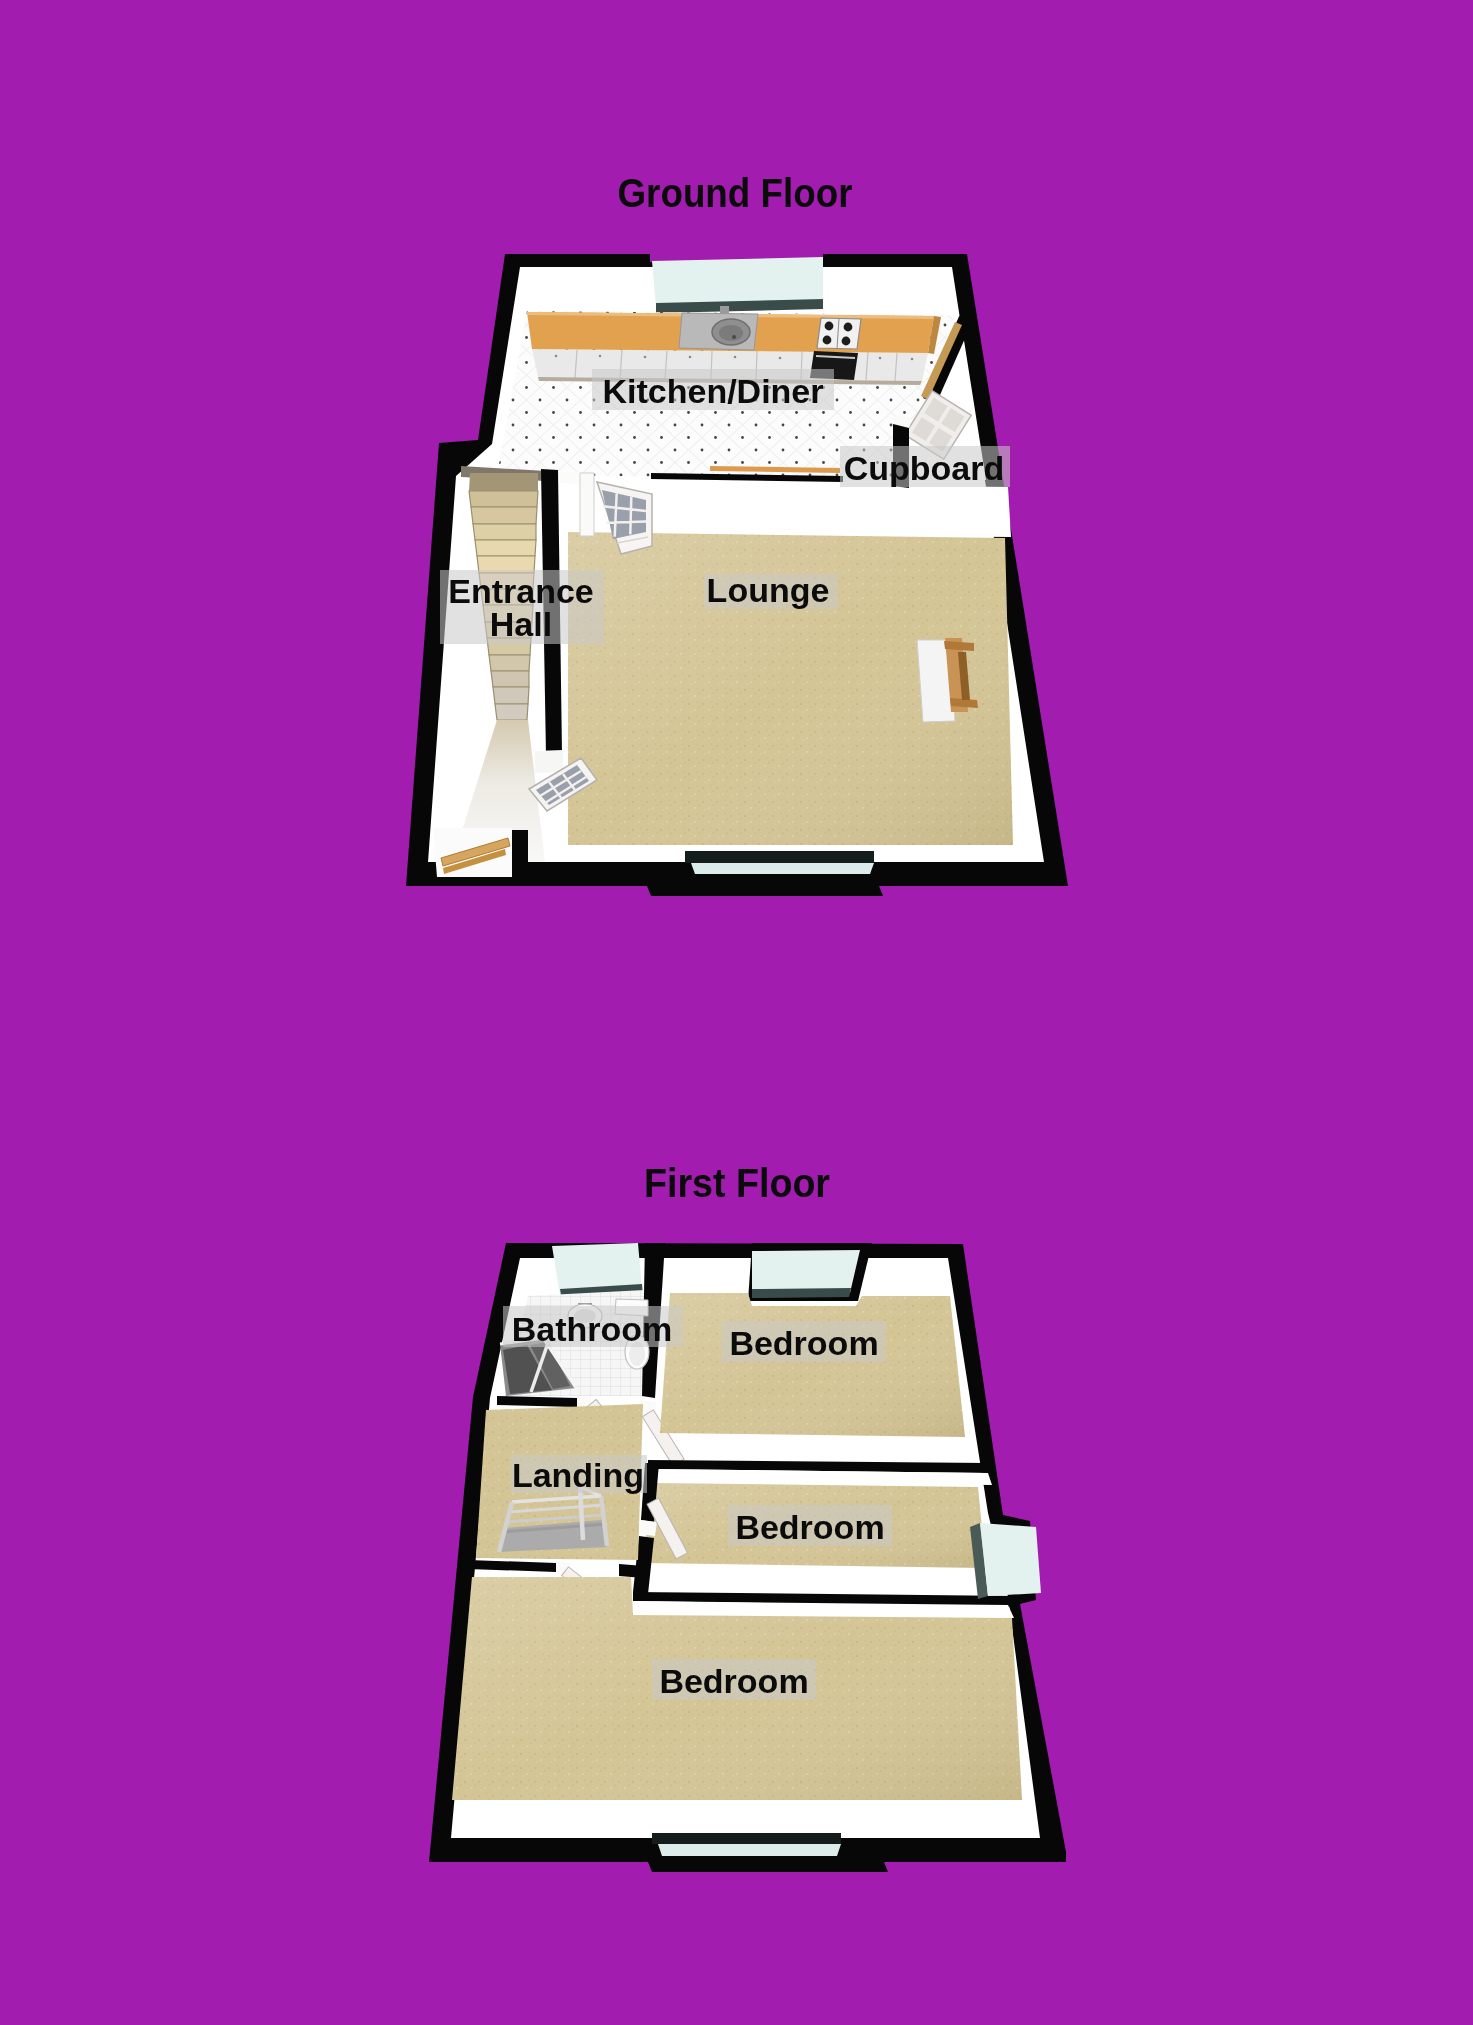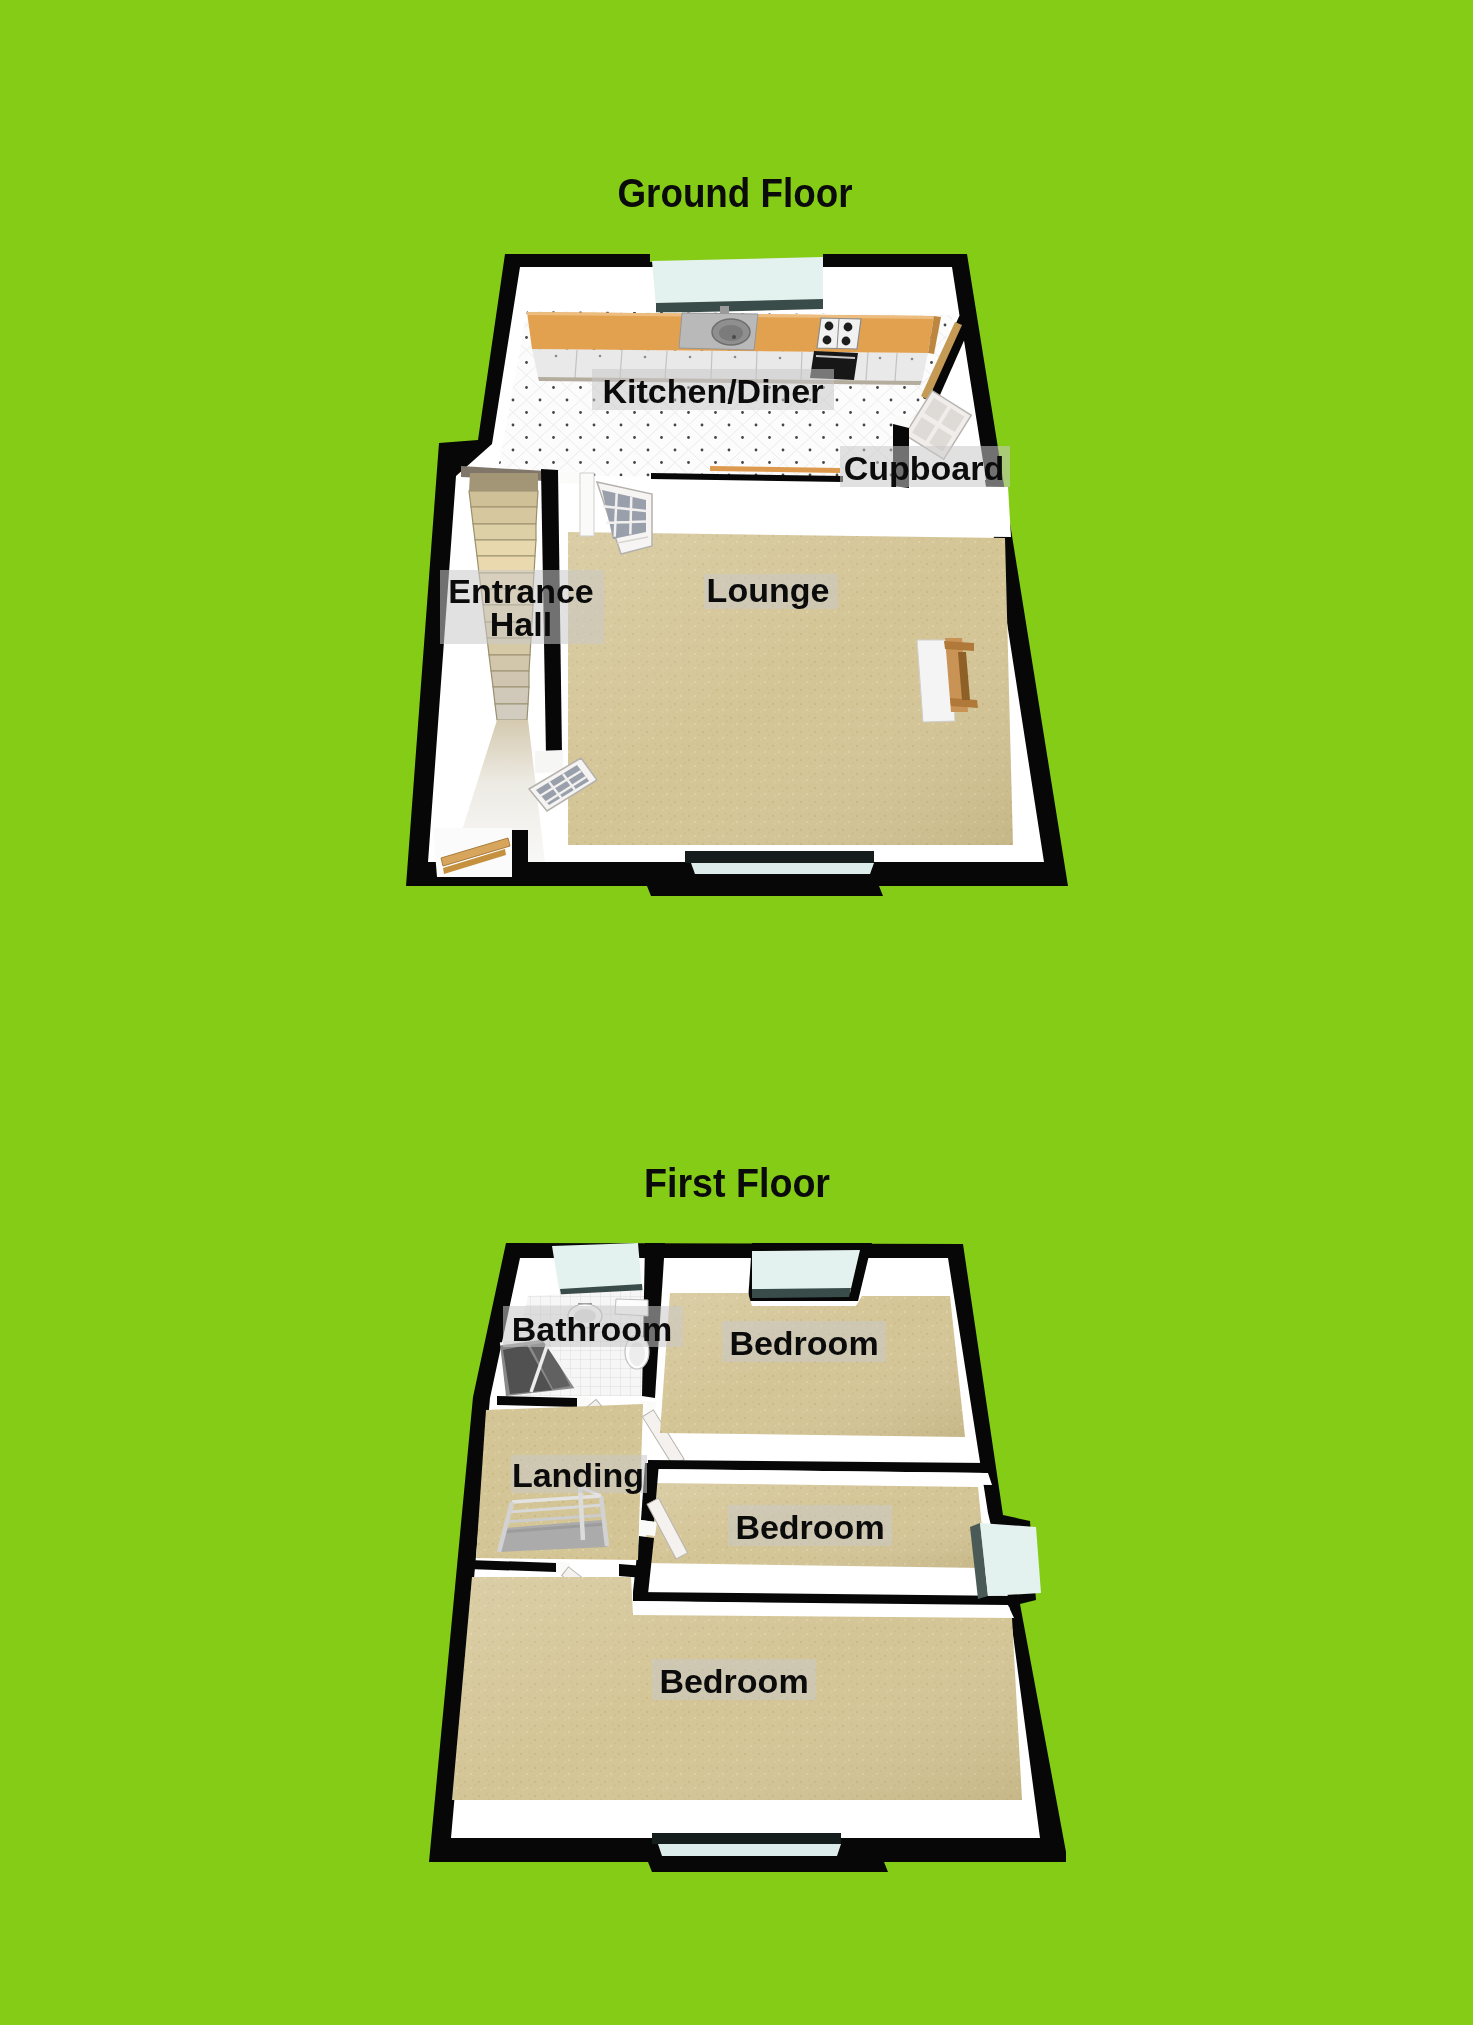--- a/index.html
+++ b/index.html
@@ -1,16 +1,16 @@
 <!DOCTYPE html>
 <html><head>
 <meta charset="utf-8">
 <style>
   html,body{margin:0;padding:0;background:#ffffff;}
-  .page{position:relative;width:1473px;height:2025px;background:#84cc16;overflow:hidden;}
+  .page{position:relative;width:1473px;height:2025px;background:#a21caf;overflow:hidden;}
   svg{position:absolute;top:0;left:0;}
   text{font-family:"Liberation Sans", sans-serif;font-weight:bold;fill:#0b0b0b;}
 </style>
 </head>
 <body>
 <div class="page">
 <svg width="1473" height="2025" viewBox="0 0 1473 2025">
 <defs>
   <pattern id="ktile" width="27" height="25" patternUnits="userSpaceOnUse">
     <rect width="27" height="25" fill="#fcfcfc"></rect>

